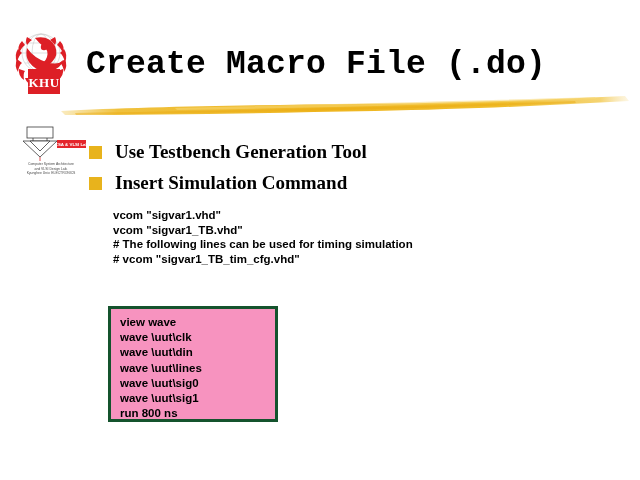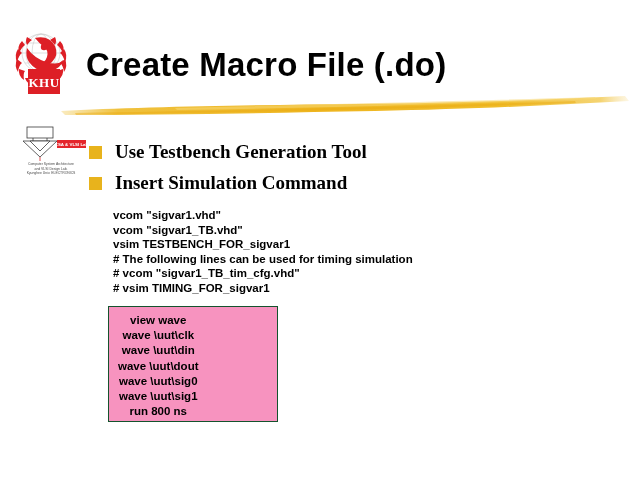--- a/index.html
+++ b/index.html
@@ -24,21 +24,21 @@
     width: 66px;
     height: 68px;
   }
   #khu-logo svg { display: block; }
 
   
   #slide-title {
     position: absolute;
     left: 86px;
     top: 46px;
-    font-family: Liberation Sans, sans-serif;
+    font-family: Liberation Mono, monospace;
     font-weight: bold;
     font-size: 33px;
     letter-spacing: 0.2px;
     color: #000000;
     white-space: nowrap;
   }
 
   
   #gold-divider {
     position: absolute;
@@ -108,23 +108,22 @@
   }
 
   
   #pink-block {
     position: absolute;
     left: 108px;
     top: 306px;
     width: 170px;
     height: 116px;
     background: #f793bf;
-    border: 1px solid #14532d;
+    border: 3px solid #14532d;
     box-sizing: border-box;
-    text-align: center;
   }
   #pink-lines {
     position: absolute;
     left: 9px;
     top: 6px;
   }
   .pink-line {
     font-family: "Liberation Sans", sans-serif;
     font-weight: bold;
     font-size: 11.5px;
@@ -223,31 +222,29 @@
     <span class="bullet-text">Use Testbench Generation Tool</span>
   </div>
   <div class="bullet-row" id="bullet-1">
     <span class="bullet-square"></span>
     <span class="bullet-text">Insert Simulation Command</span>
   </div>
 
   <div id="code-block">
     <div class="code-line">vcom "sigvar1.vhd"</div>
     <div class="code-line">vcom "sigvar1_TB.vhd"</div>
-    <div class="code-line">vsim TESTBENCH_FOR_sigvar1</div>
     <div class="code-line"># The following lines can be used for timing simulation</div>
     <div class="code-line"># vcom "sigvar1_TB_tim_cfg.vhd"</div>
-    <div class="code-line"># vsim TIMING_FOR_sigvar1</div>
   </div>
 
   <div id="pink-block">
     <div id="pink-lines">
       <div class="pink-line">view wave</div>
       <div class="pink-line">wave \uut\clk</div>
       <div class="pink-line">wave \uut\din</div>
-      <div class="pink-line">wave \uut\dout</div>
+      <div class="pink-line">wave \uut\lines</div>
       <div class="pink-line">wave \uut\sig0</div>
       <div class="pink-line">wave \uut\sig1</div>
       <div class="pink-line">run 800 ns</div>
     </div>
   </div>
 
 </div>
 
 </body></html>

